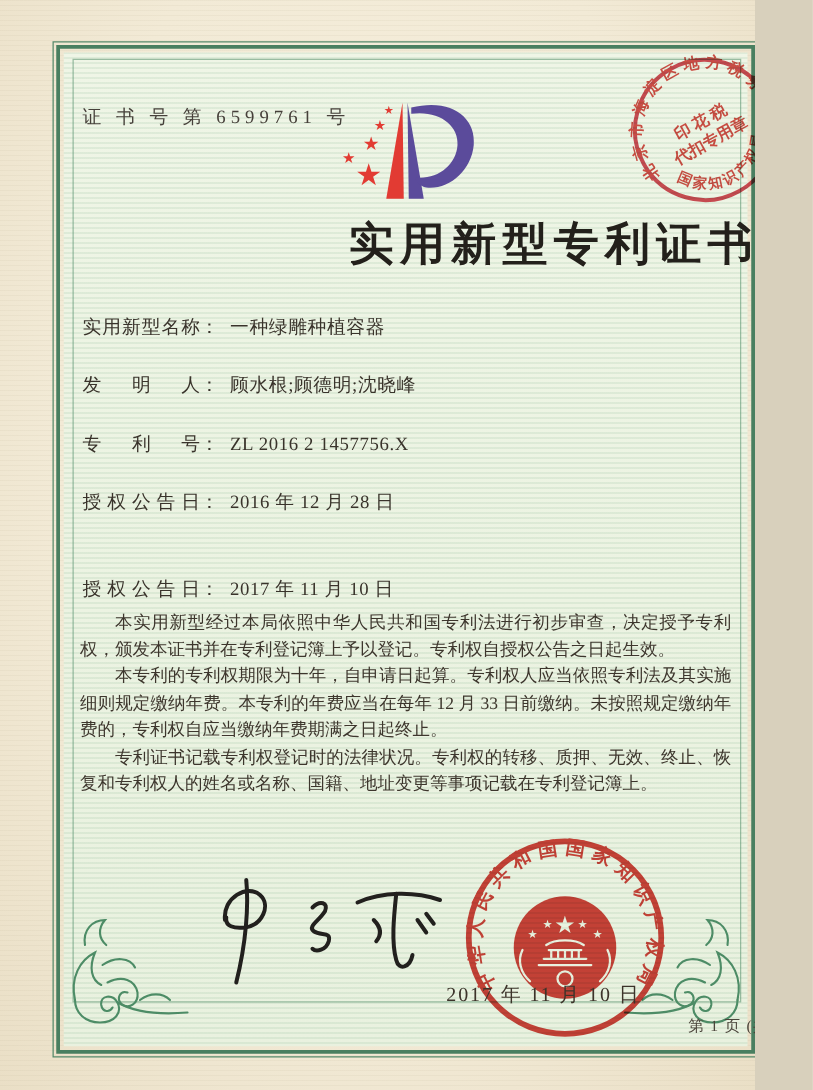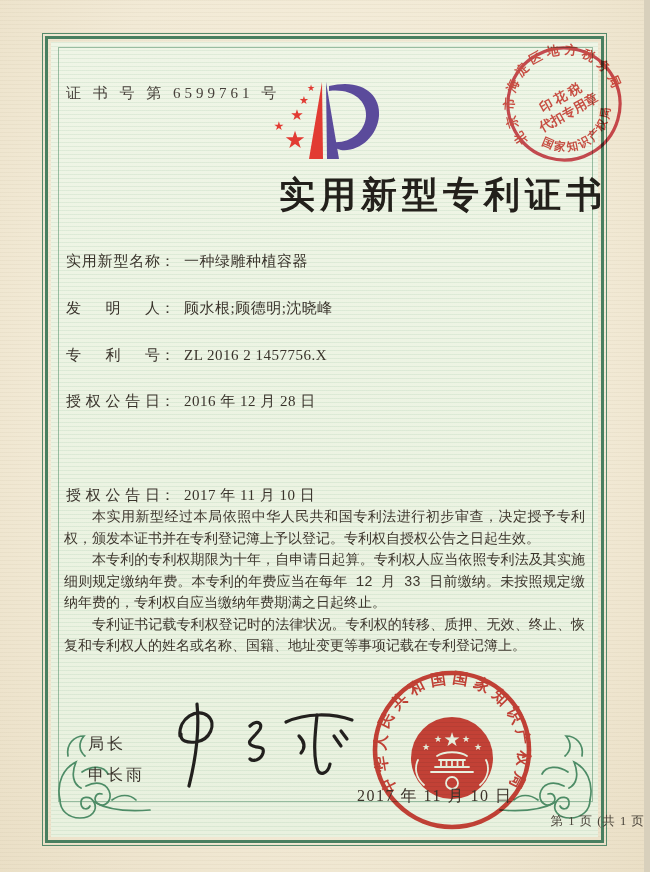--- a/index.html
+++ b/index.html
@@ -3,21 +3,20 @@
 <meta charset="utf-8">
 <style>
   html,body{margin:0;padding:0;background:#d8d0bc;}
   .page{
     position:relative;width:604px;height:872px;overflow:hidden;
     background:
       repeating-linear-gradient(180deg, rgba(190,180,150,.12) 0 1px, rgba(0,0,0,0) 1px 4px),
       radial-gradient(ellipse at 50% 40%, #f6efdd 0%, #f2ead6 60%, #eadfc6 100%);
     font-family:"Liberation Serif","DejaVu Serif",serif;
     color:#3a342c;
-    padding-left:40px;
   }
   
   .frame-outer{position:absolute;left:42px;top:33px;width:563px;height:811px;
     border:1px solid #55896a;}
   .frame-mid{position:absolute;inset:2px;border:3px solid #497f60;}
   .frame-paper{position:absolute;inset:3px;
     background:
       repeating-linear-gradient(180deg, rgba(120,175,135,.14) 0 1px, rgba(0,0,0,0) 1px 4px),
       linear-gradient(180deg,#eff5e6 0%, #ecf3e2 55%, #e9f1df 100%);}
   .inner-line{position:absolute;left:58px;top:47px;width:533px;height:753px;
@@ -30,22 +29,22 @@
   .logo{position:absolute;left:243px;top:74px;}
   .tax-stamp{position:absolute;left:498px;top:38px;width:132px;height:132px;
     transform:rotate(-29deg);opacity:.87;mix-blend-mode:multiply;}
   .title{position:absolute;left:42px;top:171px;width:565px;text-align:right;
     font-size:36px;font-weight:bold;letter-spacing:5px;color:#23201b;}
   
   .field{position:absolute;left:66px;font-size:15px;white-space:nowrap;color:#39332b;}
   .flabel{display:inline-block;width:94px;text-align:justify;text-align-last:justify;}
   .fvalue{margin-left:9px;letter-spacing:.5px;}
   
-  .paras{position:absolute;left:64px;top:507px;width:521px;font-size:14px;
-    line-height:21.5px;text-align:justify;color:#3d362d;font-family:Liberation Mono, monospace;}
+  .paras{position:absolute;left:64px;top:488px;width:521px;font-size:14px;
+    line-height:21.5px;text-align:justify;color:#3d362d;}
   .paras p{margin:0;text-indent:2em;}
   
   .signer{position:absolute;left:88px;top:728px;font-size:16px;letter-spacing:3px;color:#3a342c;line-height:31px;}
   .signature{position:absolute;left:150px;top:694px;}
   .office-seal{position:absolute;left:364px;top:662px;width:176px;height:176px;opacity:.93;mix-blend-mode:multiply;}
   .issue-date{position:absolute;left:357px;top:786px;font-size:16px;letter-spacing:1.5px;
     color:#3c332a;z-index:5;}
   .footer{position:absolute;left:0;top:813px;width:650px;text-align:right;
     font-size:12.5px;letter-spacing:1px;color:#4a443a;}
   .seal-text{fill:#d2362e;font-family:"Liberation Serif","DejaVu Serif",serif;font-weight:bold;}
@@ -126,34 +125,30 @@
   </div>
   <div class="field" style="top:252px">
     <span class="flabel">实用新型名称</span><span>：</span><span class="fvalue">一种绿雕种植容器</span>
   </div>
   <div class="field" style="top:346px">
     <span class="flabel">专利号</span><span>：</span><span class="fvalue">ZL 2016 2 1457756.X</span>
   </div>
   <div class="field" style="top:392px">
     <span class="flabel">授权公告日</span><span>：</span><span class="fvalue">2016 年 12 月 28 日</span>
   </div>
-  <div class="field" style="top:486px">
+  <div class="field" style="top:462px">
     <span class="flabel">授权公告日</span><span>：</span><span class="fvalue">2017 年 11 月 10 日</span>
   </div>
 
   <div class="paras">
     <p>本实用新型经过本局依照中华人民共和国专利法进行初步审查，决定授予专利权，颁发本证书并在专利登记簿上予以登记。专利权自授权公告之日起生效。</p>
     <p>本专利的专利权期限为十年，自申请日起算。专利权人应当依照专利法及其实施细则规定缴纳年费。本专利的年费应当在每年 12 月 33 日前缴纳。未按照规定缴纳年费的，专利权自应当缴纳年费期满之日起终止。</p>
     <p>专利证书记载专利权登记时的法律状况。专利权的转移、质押、无效、终止、恢复和专利权人的姓名或名称、国籍、地址变更等事项记载在专利登记簿上。</p>
   </div>
 
-  <div class="signer">
-    <div>局长</div>
-    <div>申长雨</div>
-  </div>
 
   <svg class="signature" width="215" height="100" viewBox="0 0 215 100">
     <g stroke="#22201e" fill="none" stroke-width="3.2" stroke-linecap="round" stroke-linejoin="round">
       <path d="M30,42 C28,24 48,13 58,22 C67,30 60,46 46,48 C37,49 30,47 31,40"></path>
       <path d="M47,10 C49,30 47,60 39,92"></path>
       <path d="M100,32 C106,26 113,28 110,35 C105,43 96,47 101,51 C107,55 115,51 113,59 C111,66 103,68 100,65"></path>
       <path d="M136,28 C156,19 182,19 202,26"></path>
       <path d="M167,21 C165,40 163,60 167,74 C169,83 178,80 180,70"></path>
       <path d="M149,42 C154,47 156,53 151,59"></path>
       <path d="M184,42 l7,10"></path>

